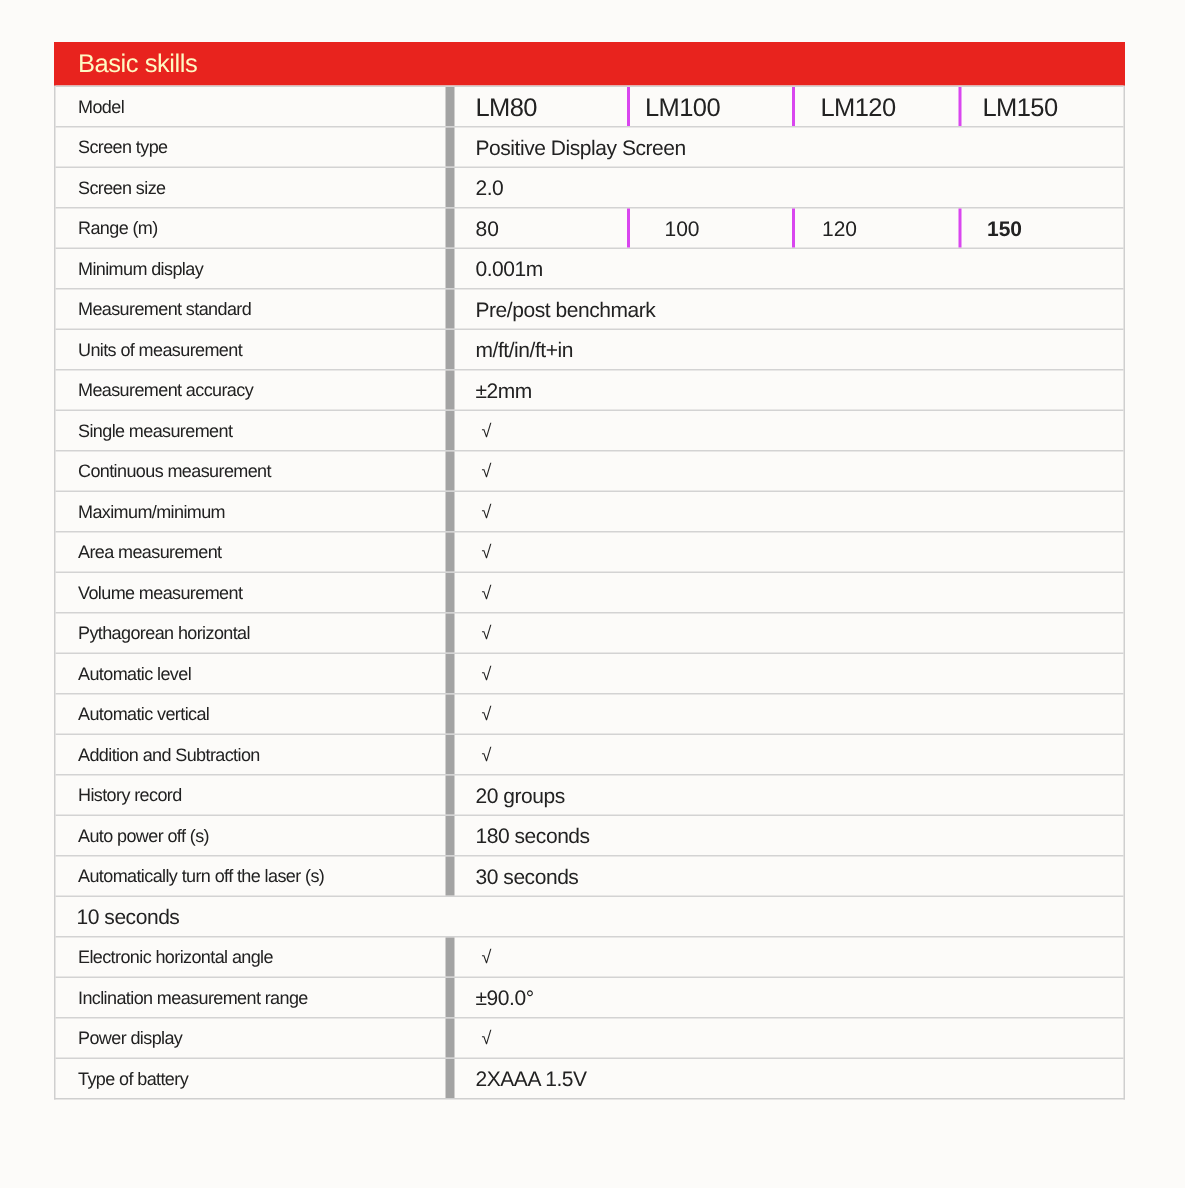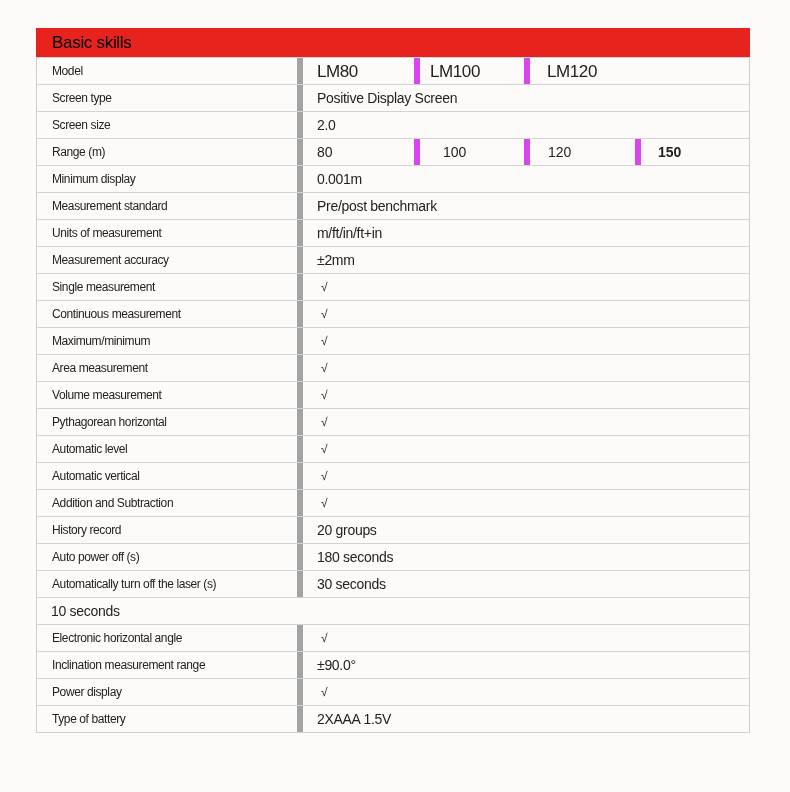--- a/index.html
+++ b/index.html
@@ -17,21 +17,21 @@
     width: 714px;
     border-left: 1px solid #cfcfcf;
     border-right: 1px solid #cfcfcf;
     border-bottom: 1px solid #cfcfcf;
     box-sizing: border-box;
     background: #fcfbf9;
   }
   .title-bar {
     height: 29px;
     background: #e8231e;
-    color: #000000;
+    color: #fef9c3;
     font-size: 17px;
     line-height: 29px;
     padding-left: 16px;
     letter-spacing: -0.3px;
     margin-left: -1px; margin-right: -1px;
   }
   .row {
     display: flex;
     height: 27px;
     border-top: 1px solid #d3d3d3;
@@ -53,21 +53,21 @@
     padding-left: 14px;
     font-size: 14px;
     line-height: 26px;
     letter-spacing: -0.3px;
     white-space: nowrap;
   }
   .value.check { padding-left: 18px; font-size: 12px; }
   .subcells { flex: 1; display: flex; }
   .subcell {
     box-sizing: border-box;
-    border-right: 6px solid #d946ef;
+    border-right: 2px solid #d946ef;
     font-size: 14px;
     line-height: 26px;
     white-space: nowrap;
   }
   .subcell:last-child { border-right: none; }
   .subcell.c1 { width: 117px; padding-left: 14px; }
   .subcell.c2 { width: 110px; padding-left: 10px; }
   .subcell.c3 { width: 111px; padding-left: 17px; }
   .subcell.c4 { flex: 1; padding-left: 14px; }
   .subcell.range.c2 { padding-left: 23px; }
@@ -80,20 +80,21 @@
 
 <div class="spec-table">
   <div class="title-bar">Basic skills</div>
 
   <div class="row model">
     <div class="label">Model</div>
     <div class="subcells">
       <div class="subcell c1">LM80</div>
       <div class="subcell c2">LM100</div>
       <div class="subcell c3">LM120</div>
+      <div class="subcell c4">LM150</div>
     </div>
   </div>
 
   <div class="row">
     <div class="label">Screen type</div>
     <div class="value">Positive Display Screen</div>
   </div>
   <div class="row">
     <div class="label">Screen size</div>
     <div class="value">2.0</div>

